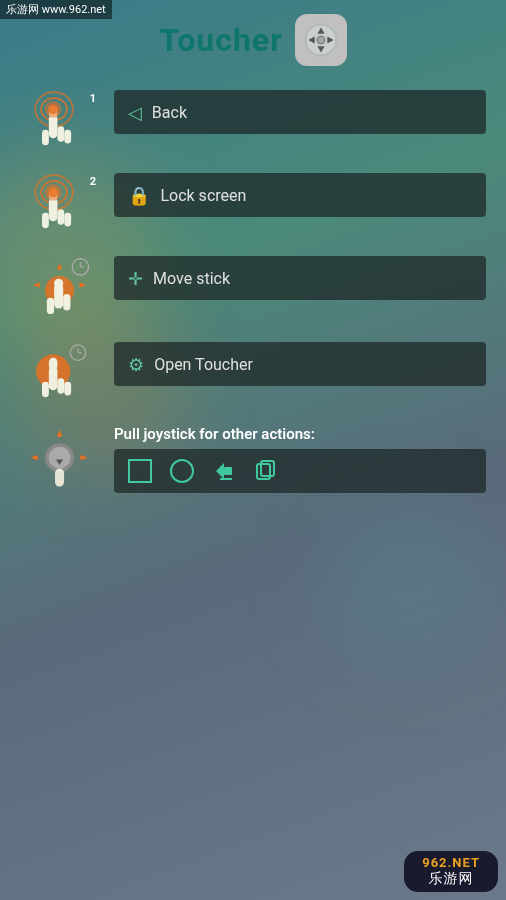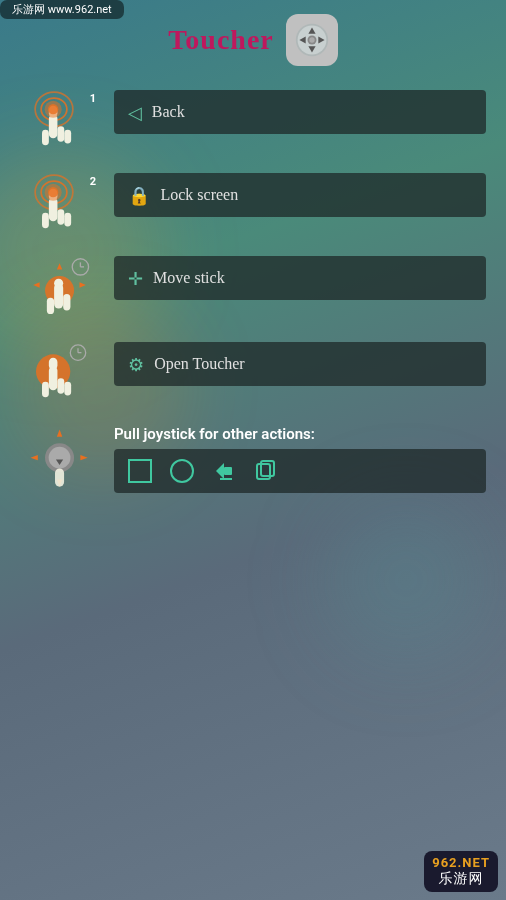--- a/index.html
+++ b/index.html
@@ -39,32 +39,31 @@
       filter: blur(40px);
     }
 
     
     .watermark {
       position: absolute;
       top: 0; left: 0;
       background: rgba(0,0,0,0.5);
       color: #fff;
       font-size: 11px;
-      padding: 2px 12px;
+      padding: 2px 6px;
       z-index: 100;
-      border-radius: 7px;
     }
 
     
     .logo-badge {
       position: absolute;
       bottom: 8px; right: 8px;
       background: #1a1a2e;
-      border-radius: 8px;
-      padding: 4px 8px;
+      border-radius: 14px;
+      padding: 4px 18px;
       display: flex;
       flex-direction: column;
       align-items: center;
       z-index: 100;
     }
     .logo-badge-top {
       color: #e8a020;
       font-size: 13px;
       font-weight: bold;
       letter-spacing: 1px;
@@ -80,25 +79,24 @@
       display: flex;
       align-items: center;
       justify-content: center;
       padding: 14px 20px 14px;
       gap: 12px;
       position: relative;
       z-index: 10;
     }
 
     .header-title-left {
-      color: #be185d;
-      font-size: 28px;
+      color: #0f766e;
+      font-size: 32px;
       font-weight: 700;
       letter-spacing: 1px;
-      font-family: Liberation Serif, serif;
     }
 
     .header-icon {
       width: 52px; height: 52px;
       background: #c0c0c0;
       border-radius: 12px;
       display: flex;
       align-items: center;
       justify-content: center;
     }
@@ -165,21 +163,20 @@
       display: flex;
       align-items: center;
       gap: 10px;
       min-height: 44px;
     }
 
     .action-btn-text {
       color: #e0e0e0;
       font-size: 16px;
       font-weight: 400;
-      font-family: Liberation Serif, serif;
     }
 
     .action-btn-icon {
       color: #60c0a0;
       font-size: 18px;
       display: flex;
       align-items: center;
     }
 
     

